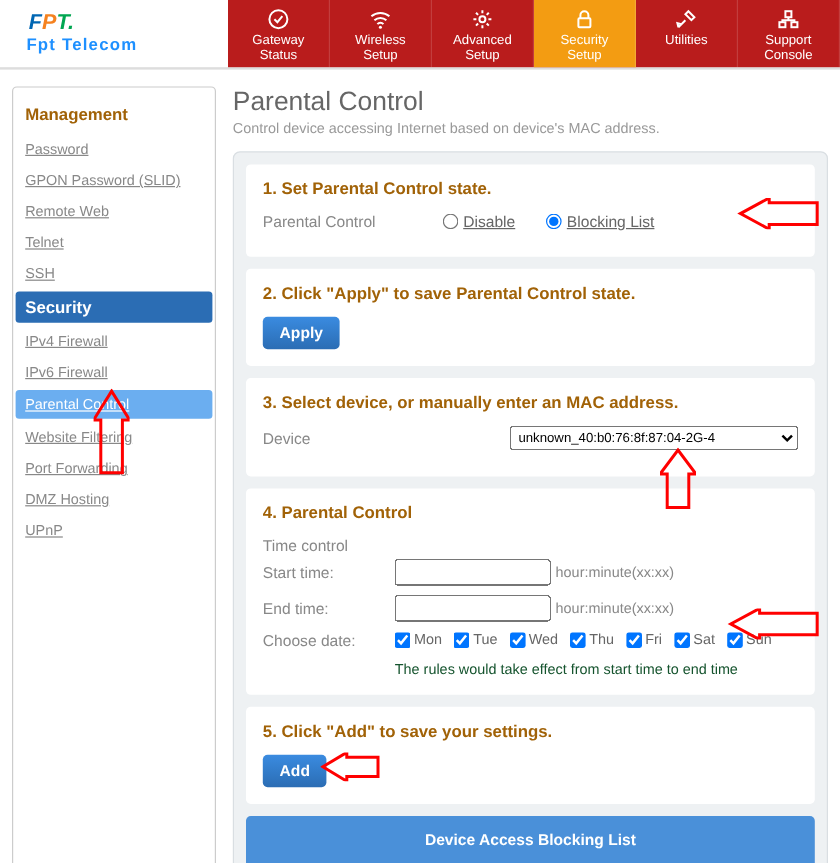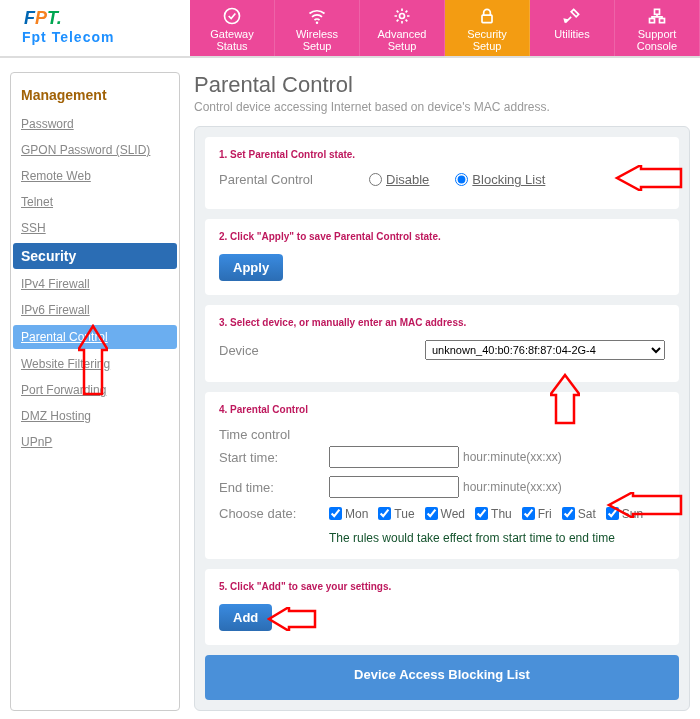--- a/index.html
+++ b/index.html
@@ -7,21 +7,21 @@
     font-family: Arial, Helvetica, sans-serif;
     font-size: 13px;
     color: #666;
     background: #fff;
     width: 700px;
   }
   
   .header { display: flex; align-items: stretch; border-bottom: 2px solid #ddd; }
   .logo-block { width: 190px; padding: 8px 0 6px 22px; }
   .logo-text { font-size: 14px; color: #1E90FF; font-weight: bold; letter-spacing:1px }
-  .nav { display: flex; flex: 1; background: #ec4899; }
+  .nav { display: flex; flex: 1; background: #b91c1c; }
   .nav-item {
     flex: 1;
     text-align: center;
     color: #fff;
     font-size: 11px;
     padding: 6px 2px 4px;
     border-right: 1px solid rgba(255,255,255,0.15);
     cursor: pointer;
   }
   .nav-item.active { background: #f39c12; }
@@ -61,21 +61,21 @@
     border: 1px solid #d9dee2;
     border-radius: 6px;
     padding: 10px 10px;
   }
   .card {
     background: #fff;
     border-radius: 4px;
     padding: 12px 14px 14px;
     margin-bottom: 10px;
   }
-  .step-title { color: #be185d; font-weight: bold; font-size: 10px; margin-bottom: 12px; }
+  .step-title { color: #a16207; font-weight: bold; font-size: 14px; margin-bottom: 12px; }
   .row { display:flex; align-items:center; margin-bottom:8px; }
   .row label.field-label { width: 110px; color:#888; font-size:13px; }
   .radio-group { display:flex; gap:26px; margin-left:40px; }
   .radio-group label { color:#666; font-size:13px; display:flex; align-items:center; gap:4px;text-decoration:underline; }
   .btn {
     background: linear-gradient(#3a8be0,#2b6db4);
     color:#fff; border:none; border-radius:4px;
     padding:6px 14px; font-size:13px; font-weight:bold; cursor:pointer;
   }
   select.device {
@@ -241,21 +241,21 @@
         <div class="row">
           <label class="field-label">Start time:</label>
           <input class="time" type="text" style="">
           <span class="hint">hour:minute(xx:xx)</span>
         </div>
         <div class="row">
           <label class="field-label">End time:</label>
           <input class="time" type="text" style="">
           <span class="hint">hour:minute(xx:xx)</span>
         </div>
-        <div class="row" style="align-items:center">
+        <div class="row" style="align-items:flex-start">
           <label class="field-label">Choose date:</label>
           <div class="days">
             <label>
                 <input type="checkbox" checked="" style="">
                 <span>Mon</span>
               </label>
             <label>
                 <input type="checkbox" checked="" style="">
                 <span>Tue</span>
               </label>

